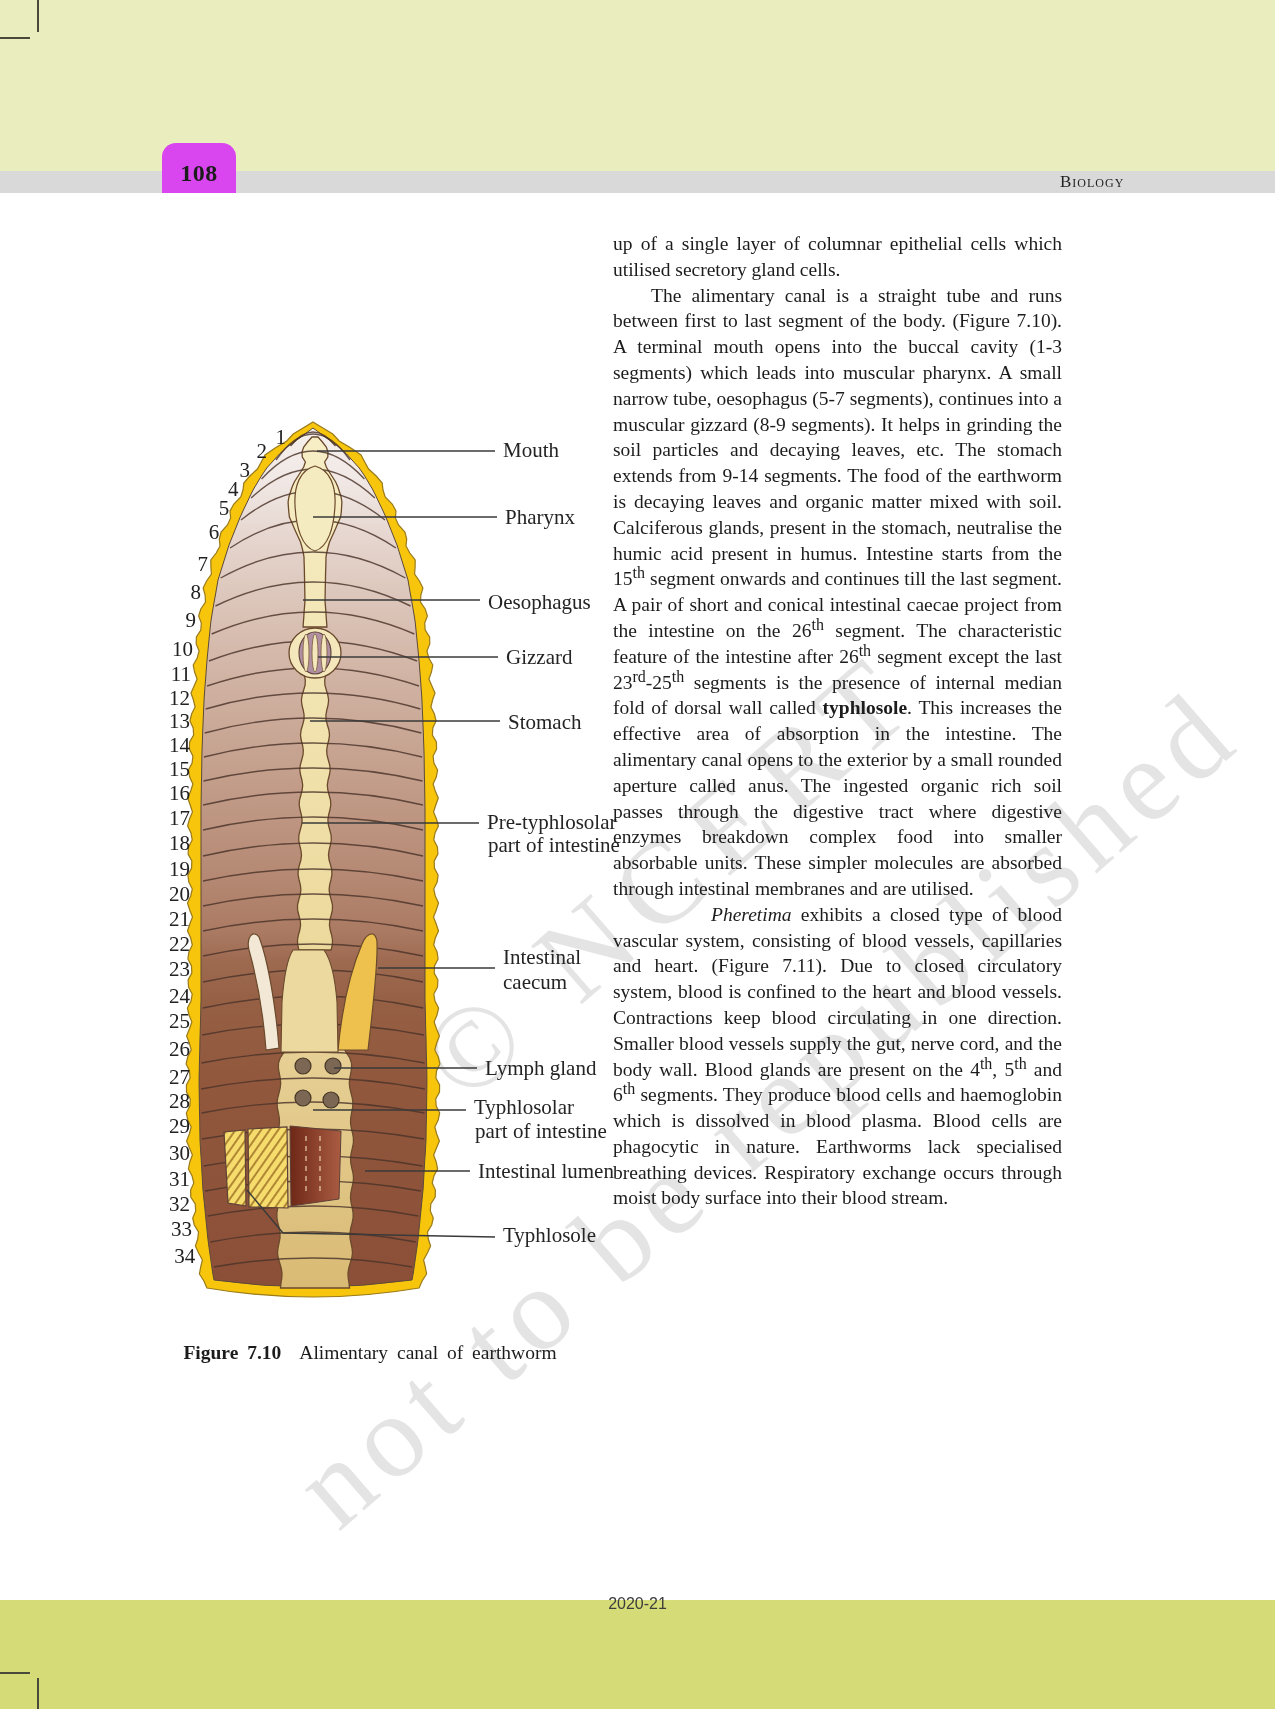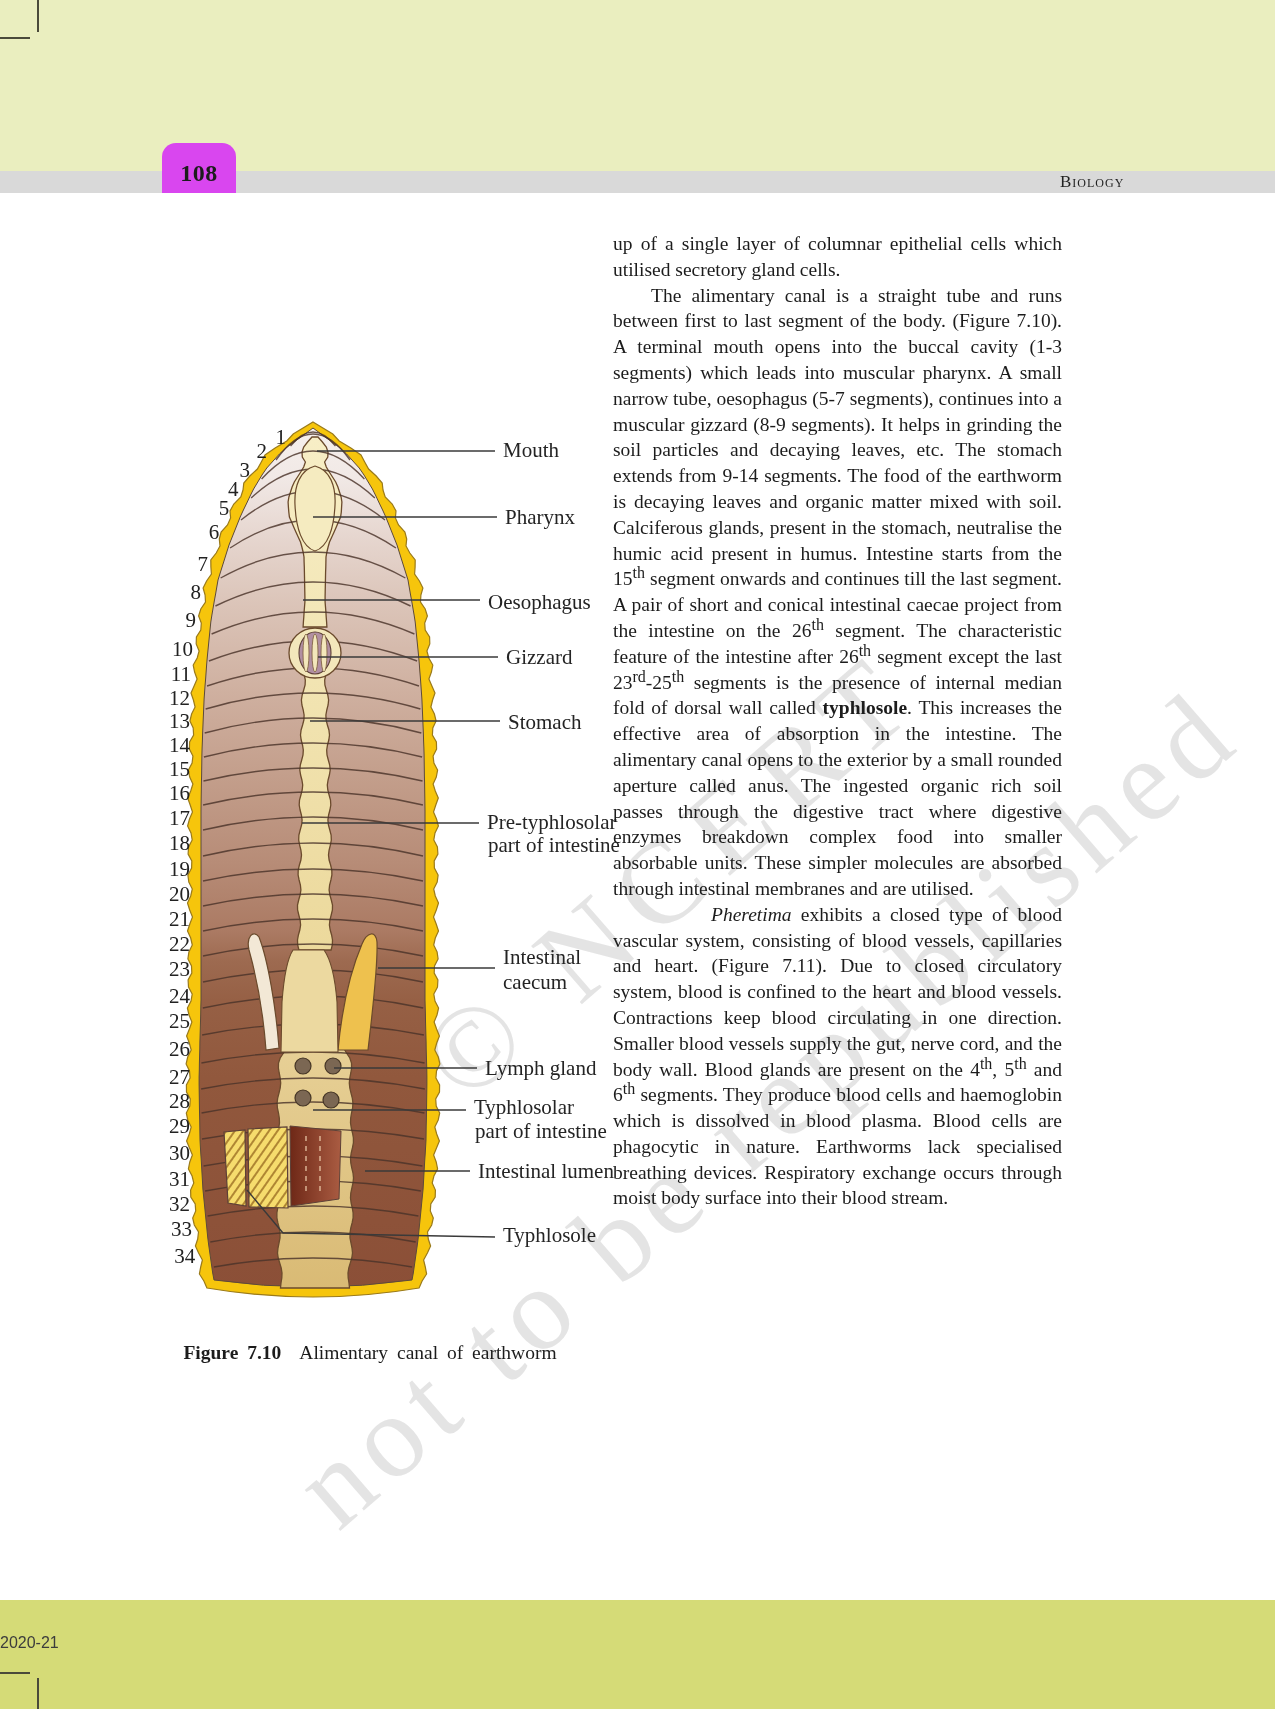--- a/index.html
+++ b/index.html
@@ -23,21 +23,21 @@
   .article p.ind2{text-indent:70px;}
   .sup{font-size:16px;vertical-align:super;line-height:0;}
   .bold{font-weight:bold;}
   .ital{font-style:italic;margin-left:28px;}
   
   #worm-svg{position:absolute;left:0;top:0;width:1275px;height:1709px;z-index:2;pointer-events:none;}
   .caption{position:absolute;left:150px;top:1342px;width:440px;z-index:2;font-size:19.5px;text-align:center;word-spacing:4px;}
   .caption .cap-label{font-weight:bold;margin-right:18px;}
   
   .band-bottom{position:absolute;left:0;top:1600px;width:1275px;height:109px;background:#d5db77;z-index:1;}
-  .footer-text{position:absolute;left:0;top:1634px;width:1275px;text-align:left;font-family:"Liberation Sans",sans-serif;font-size:16px;color:#3c3c3c;z-index:2;}
+  .footer-text{position:absolute;left:0;top:1595px;width:1275px;text-align:center;font-family:"Liberation Sans",sans-serif;font-size:16px;color:#3c3c3c;z-index:2;}
   svg text.num{font-family:"Liberation Serif",serif;font-size:21px;fill:#222;}
   svg text.lbl{font-family:"Liberation Serif",serif;font-size:21px;fill:#242424;}
 </style>
 </head>
 <body>
 
 <div class="page">
 
   <div class="wm wm1">© NCERT</div>
   <div class="wm wm2">not to be republished</div>

